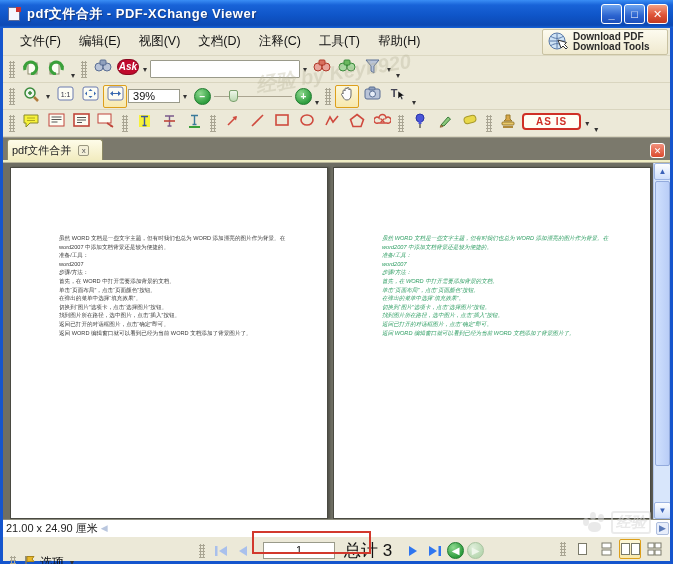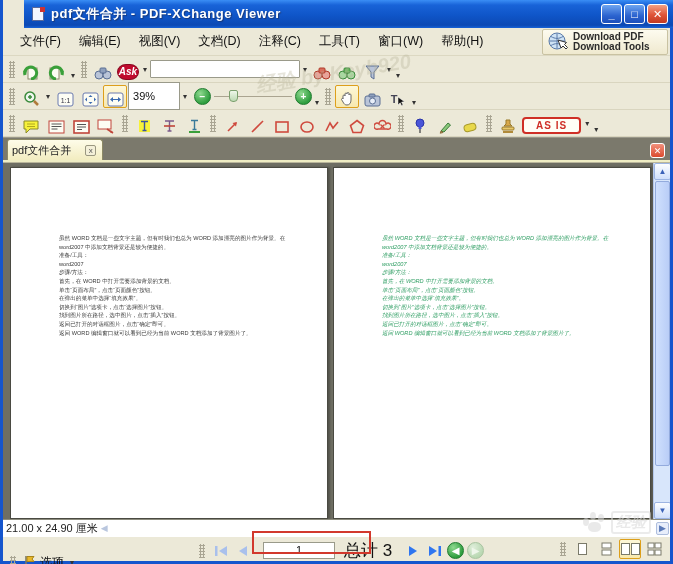--- a/index.html
+++ b/index.html
@@ -4,21 +4,21 @@
 <style>
   * { margin:0; padding:0; box-sizing:border-box; }
   html,body { width:673px; height:564px; font-family:"Liberation Sans","DejaVu Sans",sans-serif; }
   body { position:relative; background:#ece9d8; overflow:hidden; }
 
   .window { position:absolute; inset:0; border:3px solid #1555cd; border-top:none; background:#ece9d8; }
 
   
   .titlebar { position:absolute; left:-3px; right:-3px; top:0; height:28px;
     background:linear-gradient(180deg,#3a8ef5 0%,#1863d8 18%,#0f55c8 55%,#0c49b4 90%,#1863d8 100%);
-    display:flex; align-items:center; padding:0 5px;margin-left:24px; }
+    display:flex; align-items:center; padding:0 5px; }
   .title-icon { width:16px; height:16px; margin:0 4px 0 2px; position:relative; }
   .title-icon .sheet { position:absolute; inset:1px 3px 1px 1px; background:#f4f6ff; border:1px solid #5a6a9a; }
   .title-icon .fold { position:absolute; right:2px; top:1px; width:5px; height:5px; background:#c33; }
   .title-text { color:#fff; font-weight:bold; font-size:13px; letter-spacing:.5px; text-shadow:1px 1px 1px #1a3a7a; flex:1; white-space:nowrap; }
   .winbtns { display:flex; gap:2px; }
   .winbtn { width:21px; height:20px; border-radius:3px; border:1px solid #fff;
     color:#fff; font-size:11px; font-weight:bold; display:flex; align-items:center; justify-content:center;
     background:linear-gradient(180deg,#6ea5f0,#2b63cf 60%,#1c4fba); }
   .winbtn.close { background:linear-gradient(180deg,#f2a083,#df5438 55%,#c23a20); }
 
@@ -31,38 +31,38 @@
     display:flex; align-items:center; gap:4px; padding:0 4px; }
   .download-btn .txt { font-size:10px; line-height:10px; font-weight:bold; color:#2b2b2b; }
   .globe { width:22px; height:22px; position:relative; }
 
   
   .toolbar { position:absolute; left:0; right:0; height:27px; background:#ece9d8;
     display:flex; align-items:center; gap:1px; padding-left:3px; border-bottom:1px solid #d9d5bf; }
   .tb1 { top:56px; } .tb2 { top:83px; } .tb3 { top:110px; }
   .grip { width:6px; height:17px; margin:0 3px;
     background-image:radial-gradient(#a9a593 1px, transparent 1.2px); background-size:3px 3px; }
-  .tbtn { min-width:24px; height:23px; display:flex; align-items:flex-end; justify-content:center; border:1px solid transparent; border-radius:2px; position:relative; }
+  .tbtn { min-width:24px; height:23px; display:flex; align-items:flex-start; justify-content:center; border:1px solid transparent; border-radius:2px; position:relative; }
   .tbtn.sel { background:linear-gradient(180deg,#fdf7d8,#f7e8ae); border:1px solid #dd9f1b; }
   .caret { font-size:8px; color:#333; padding:0 2px; align-self:center; }
   .caret.low { align-self:flex-end; padding-bottom:2px; }
   .searchbox { width:150px; height:18px; background:#fff; border:1px solid #9a9a8a; border-radius:1px; font-size:11px; padding:0 3px; }
-  .zoombox { width:52px; height:28px; background:#fff; border:1px solid #9a9a8a; font-size:11px; display:flex; align-items:center; padding:0 4px; color:#111; }
+  .zoombox { width:52px; height:14px; background:#fff; border:1px solid #9a9a8a; font-size:11px; display:flex; align-items:center; padding:0 4px; color:#111; }
   .ask { background:#c00a2d; color:#fff; font-style:italic; font-weight:bold; font-size:10px; border-radius:50%/60%; width:22px; height:16px; display:flex; align-items:center; justify-content:center; border:1px solid #8a0820; }
   .slider { width:78px; height:18px; position:relative; margin:0 2px; }
   .slider .track { position:absolute; left:0; right:0; top:9px; height:1px; background:#aaa490; }
   .slider .tick { position:absolute; top:6px; width:1px; height:7px; background:#b5af99; }
   .slider .thumb { position:absolute; top:3px; width:9px; height:12px; background:linear-gradient(180deg,#eef7ea,#bcd9b2); border:1px solid #7ba06e; border-radius:2px 2px 4px 4px; }
   .stamp-asis { border:2px solid #cf2f26; border-radius:4px; color:#cf2f26; font-weight:bold; font-size:10px; letter-spacing:1px; padding:1px 12px; background:#fffef6; }
 
   
   .tabbar { position:absolute; left:0; right:0; top:137px; height:26px; background:#7b796c; border-top:1px solid #9a988a; }
   .tab { position:absolute; left:4px; bottom:3px; height:21px; width:96px;
     background:linear-gradient(180deg,#fefce9,#f2ecc0); border:1px solid #8d8a66; border-bottom:none;
-    border-radius:3px 3px 0 0; display:flex; align-items:center; padding:0 4px; gap:14px; }
+    border-radius:3px 3px 0 0; display:flex; align-items:center; padding:0 4px; gap:7px; }
   .tab-label { font-size:11px; color:#222; white-space:nowrap; }
   .tab-close { width:11px; height:11px; border:1px solid #9a9780; background:#f4f0d8; color:#555;
     font-size:8px; line-height:9px; text-align:center; border-radius:2px; }
   .tabbar-line { position:absolute; left:0; right:0; bottom:0; height:3px; background:#efedc4; border-bottom:1px solid #b9b59b; }
   .doc-close { position:absolute; right:5px; top:5px; width:15px; height:15px; border-radius:3px;
     background:linear-gradient(180deg,#f0907c,#dc4a2e); border:1px solid #fff; color:#fff; font-size:9px; font-weight:bold;
     display:flex; align-items:center; justify-content:center; }
 
   
   .docarea { position:absolute; left:0; right:0; top:163px; bottom:42px; background:#6e6e63; overflow:hidden; }
@@ -133,21 +133,20 @@
     </div>
   </div>
 
   <div class="menubar">
     <span class="menu-item">文件(F)</span>
     <span class="menu-item">编辑(E)</span>
     <span class="menu-item">视图(V)</span>
     <span class="menu-item">文档(D)</span>
     <span class="menu-item">注释(C)</span>
     <span class="menu-item">工具(T)</span>
-    <span class="menu-item">窗口(W)</span>
     <span class="menu-item">帮助(H)</span>
     <div class="download-btn">
       <span class="globe">
         <svg width="22" height="22" viewBox="0 0 22 22">
             <circle cx="10" cy="10" r="8" fill="#cfe3f5" stroke="#5a7aa8"></circle>
             <path d="M2.5 10 h15 M10 2.5 v15 M4 5.5 c4 2.5 8 2.5 12 0 M4 14.5 c4 -2.5 8 -2.5 12 0" stroke="#5a7aa8" fill="none"></path>
             <path d="M11 9 l3 8 2-2 3 3 1.5-1.5 -3-3 2-2z" fill="#fff" stroke="#333"></path>
           </svg>
       </span>
       <span class="txt">

